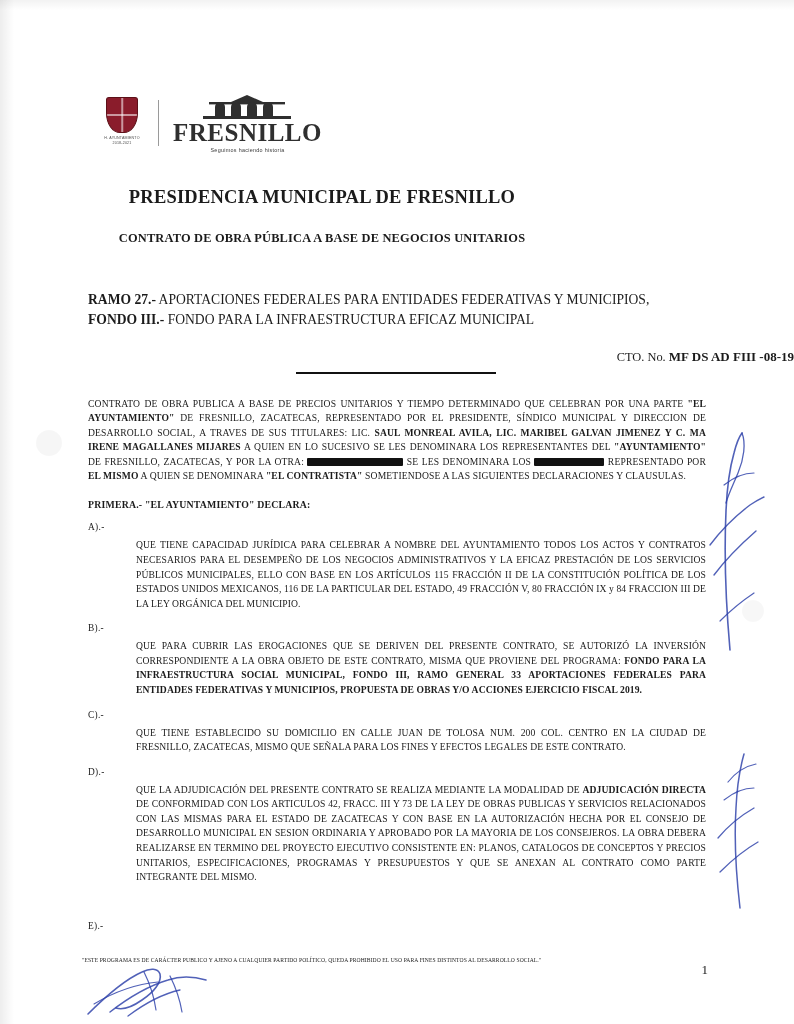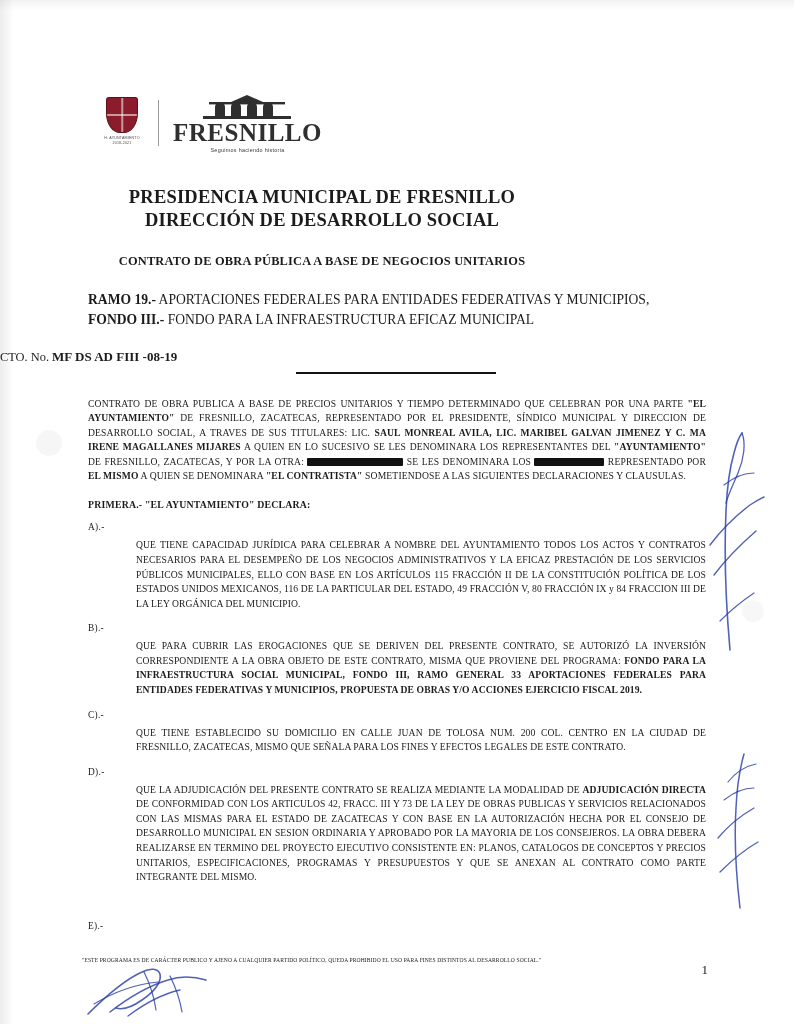--- a/index.html
+++ b/index.html
@@ -158,21 +158,21 @@
     font-size: 13.6px;
     line-height: 1.5;
   }
   .ramo b { font-weight: bold; }
 
   .cto {
     position: absolute;
     top: 349px;
     left: 0;
     width: 794px;
-    text-align: left;
+    text-align: right;
     font-size: 12.4px;
   }
   .cto .lbl { font-weight: normal; }
   .cto .num { font-weight: bold; font-size: 13px; }
   .cto-rule {
     position: absolute;
     top: 372px;
     left: 296px;
     width: 200px;
     height: 1.6px;
@@ -304,27 +304,26 @@
           </g>
         </svg>
       </div>
       <div class="brand-wordmark">FRESNILLO</div>
       <div class="brand-tag">Seguimos haciendo historia</div>
     </div>
   </div>
 
   <div class="title-block">
     <div class="t1">PRESIDENCIA MUNICIPAL DE FRESNILLO</div>
-    <div class="t2">DIRECCIÓN DE DESARROLLO SOCIAL</div>
     <div class="t3">CONTRATO DE OBRA PÚBLICA A BASE DE NEGOCIOS UNITARIOS</div>
   </div>
 
   <div class="ramo">
     <div>
-      <b>RAMO 19.-</b><span> APORTACIONES FEDERALES PARA ENTIDADES FEDERATIVAS Y MUNICIPIOS,</span>
+      <b>RAMO 27.-</b><span> APORTACIONES FEDERALES PARA ENTIDADES FEDERATIVAS Y MUNICIPIOS,</span>
     </div>
     <div>
       <b>FONDO III.-</b><span> FONDO PARA LA INFRAESTRUCTURA EFICAZ MUNICIPAL</span>
     </div>
   </div>
 
   <div class="cto">
     <span class="lbl">CTO. No. </span><span class="num">MF DS AD FIII -08-19</span>
   </div>
   <div class="cto-rule"></div>

